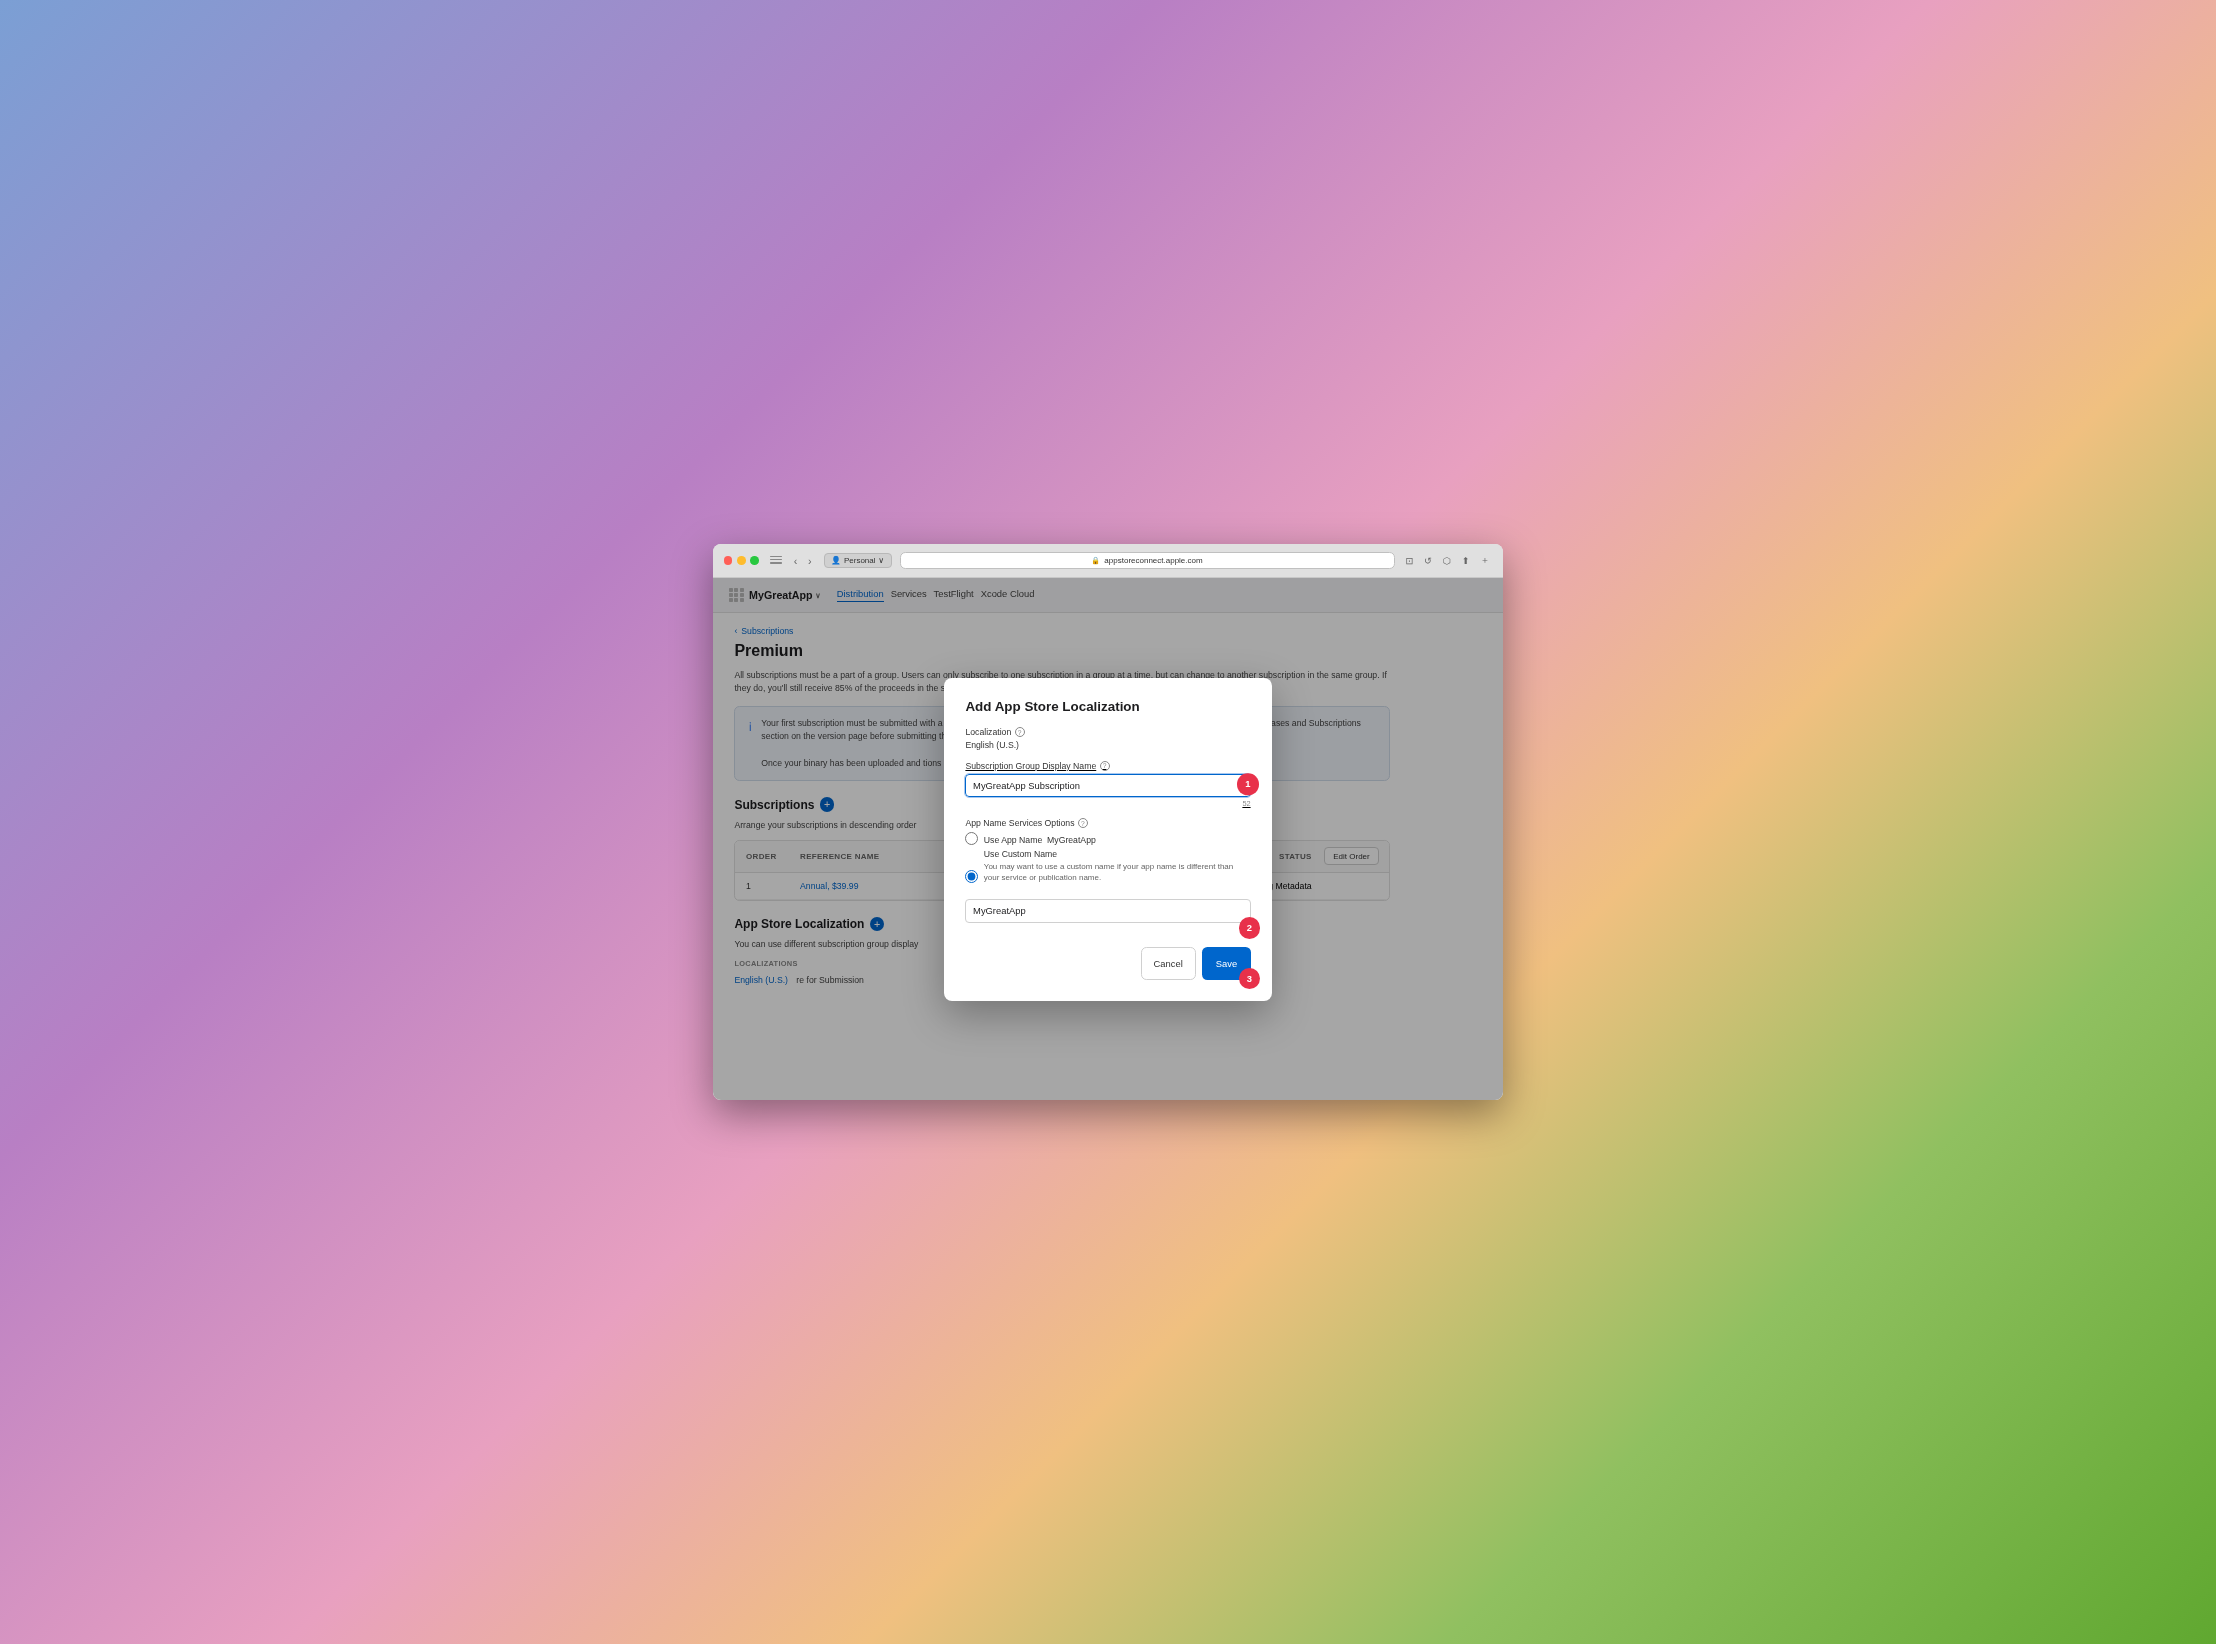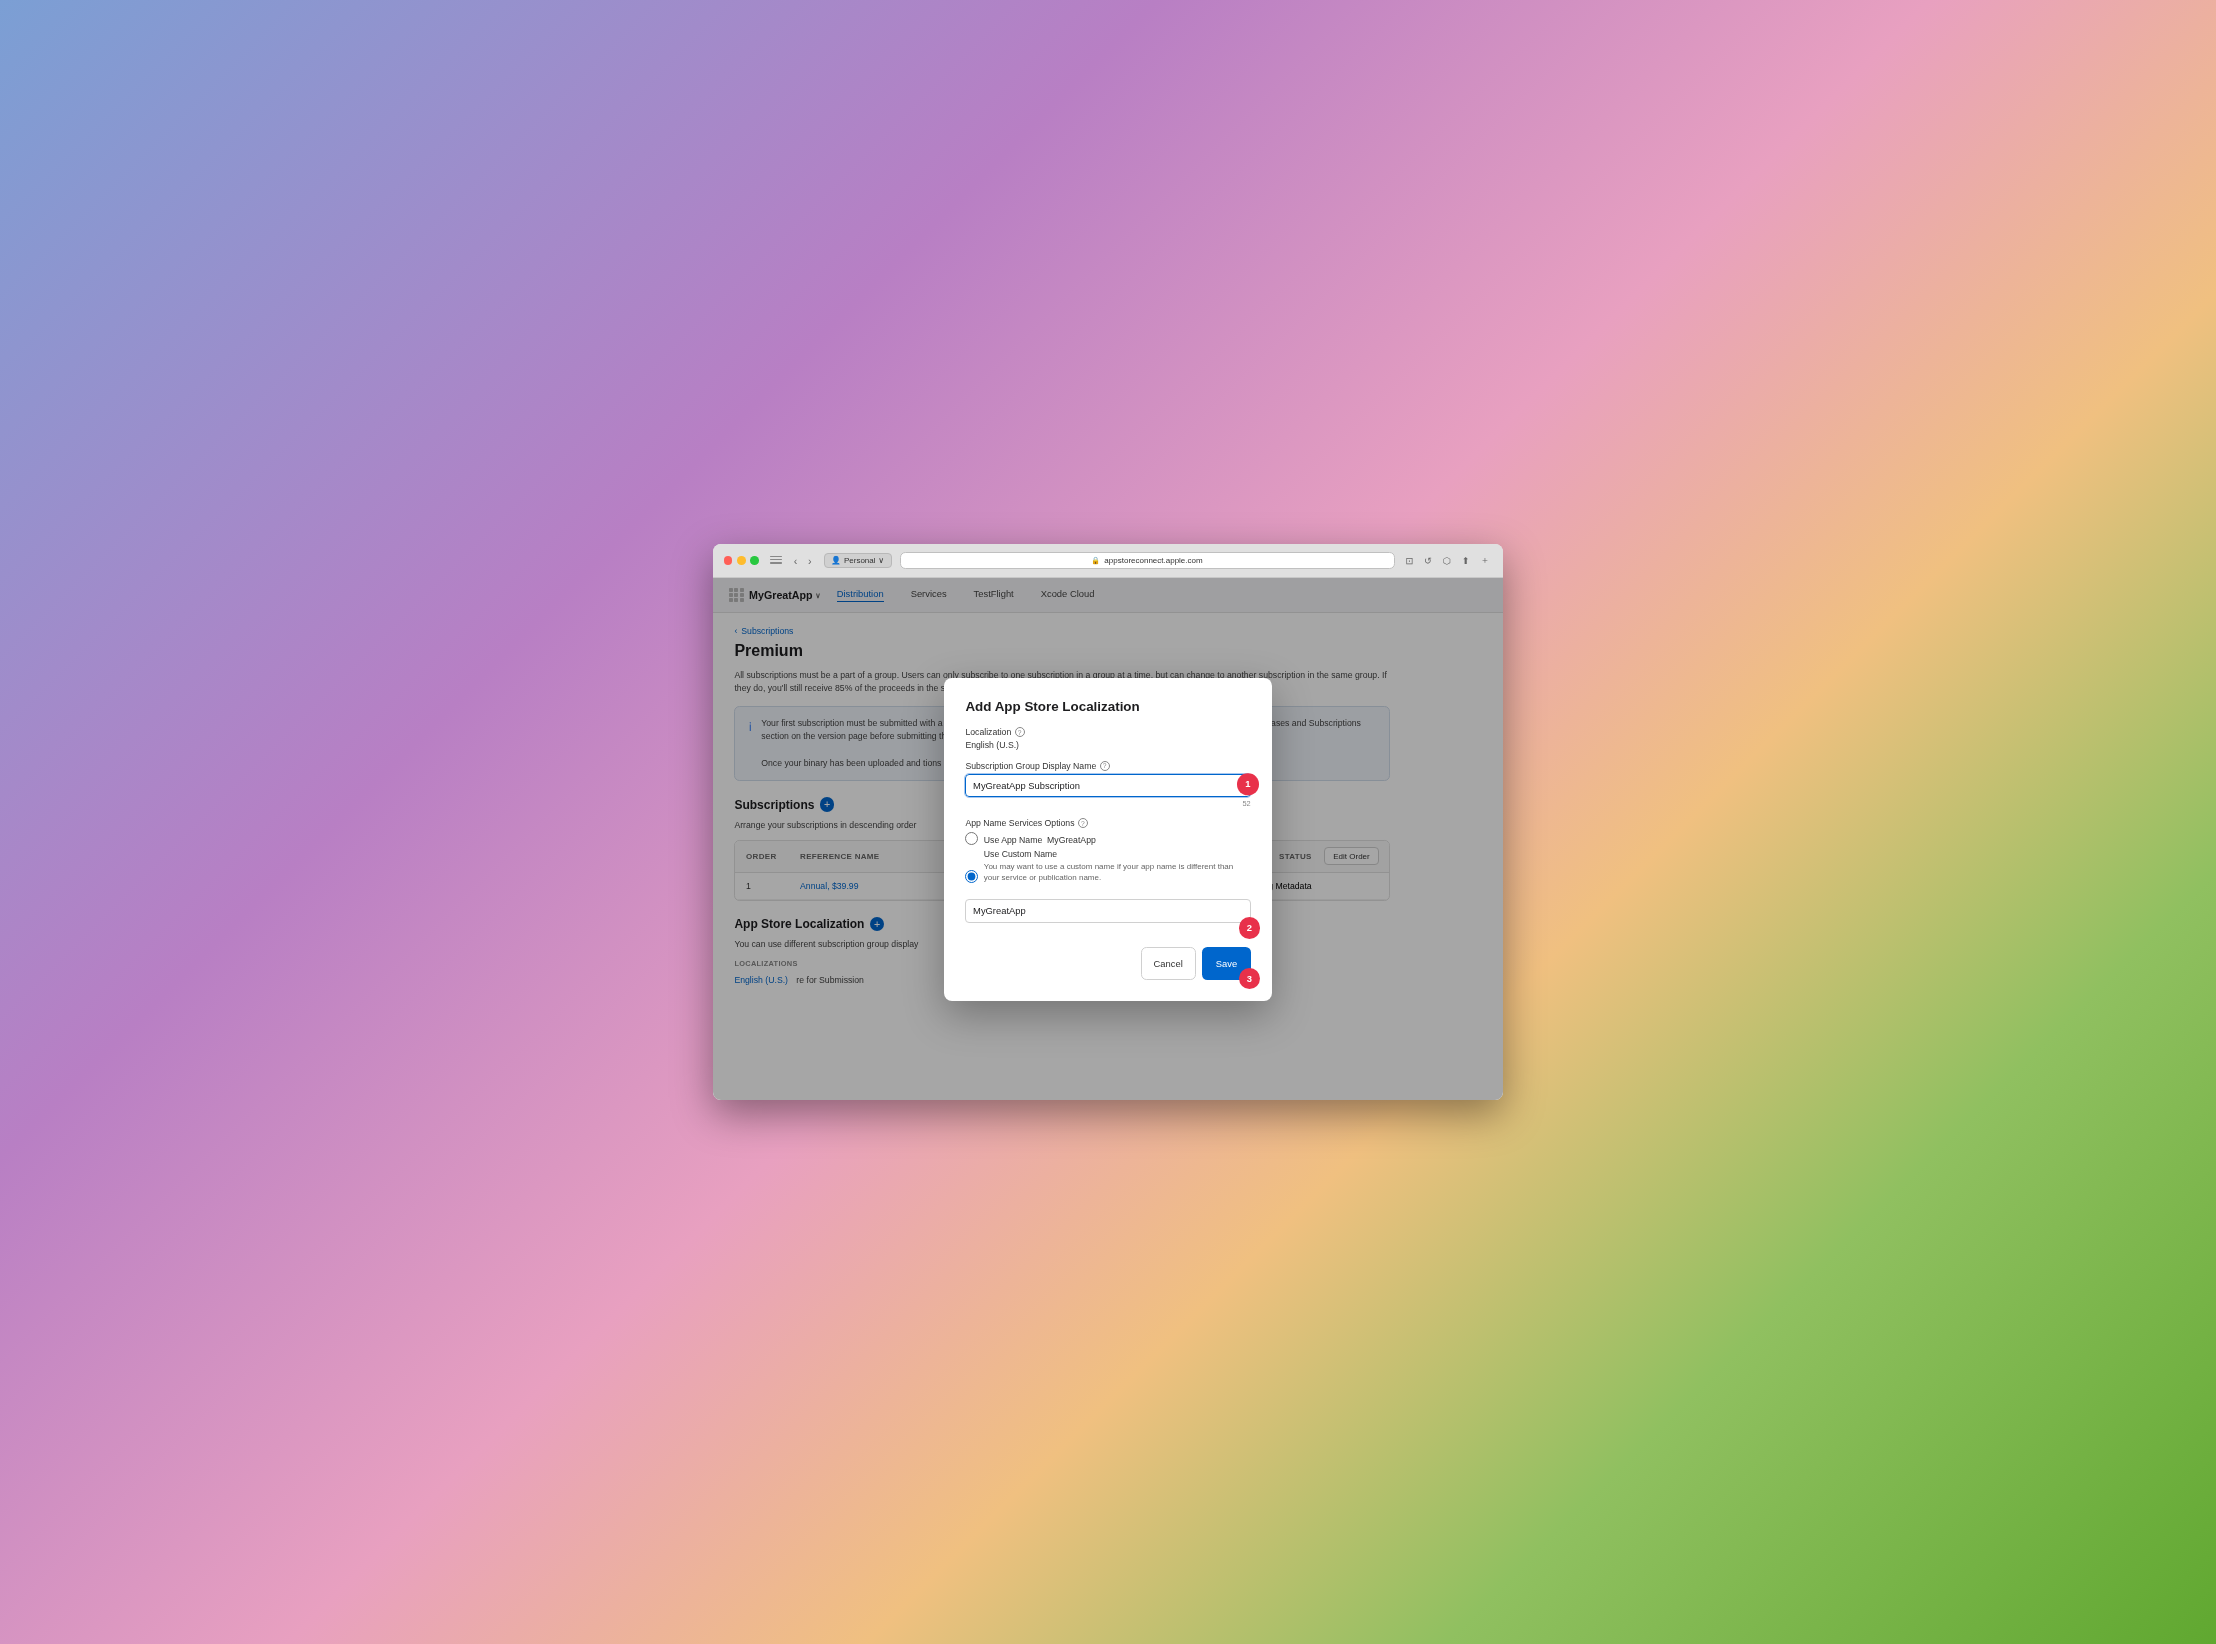--- a/index.html
+++ b/index.html
@@ -142,21 +142,21 @@
       font-weight: 600;
       color: #1d1d1f;
       display: flex;
       align-items: center;
       gap: 2.7px;
       cursor: pointer;
     }
     .chevron-down { font-size: 7.4px; color: #666; }
     .nav-tabs {
       display: flex;
-      gap: 27px;
+      gap: 7px;
     }
     .nav-tab {
       font-size: 9.4px;
       color: #444;
       cursor: pointer;
       padding-bottom: 1.3px;
       text-decoration: none;
     }
     .nav-tab.active {
       color: #0066cc;
@@ -594,21 +594,21 @@
         <h2 class="modal-title">Add App Store Localization</h2>
 
         <div class="form-field">
           <div class="form-label">
             <span>Localization</span>
             <span class="help-icon">?</span>
           </div>
           <div class="form-value">English (U.S.)</div>
         </div>
 
-        <div class="form-field" style="position:relative;">
+        <div class="form-field" style="position:relative;text-decoration:underline;">
           <div class="form-label">
             <span>Subscription Group Display Name</span>
             <span class="help-icon">?</span>
           </div>
           <input class="form-input" type="text" value="MyGreatApp Subscription" style="">
           <div class="char-count">52</div>
           <div class="step-badge step-1">
             <span>1</span>
           </div>
         </div>

